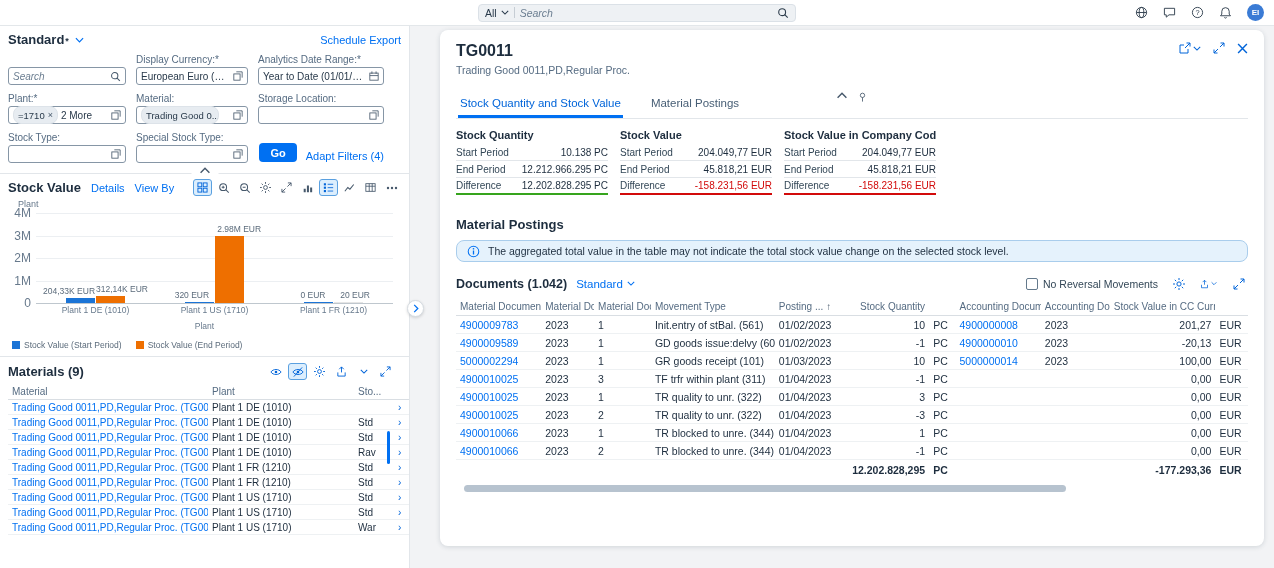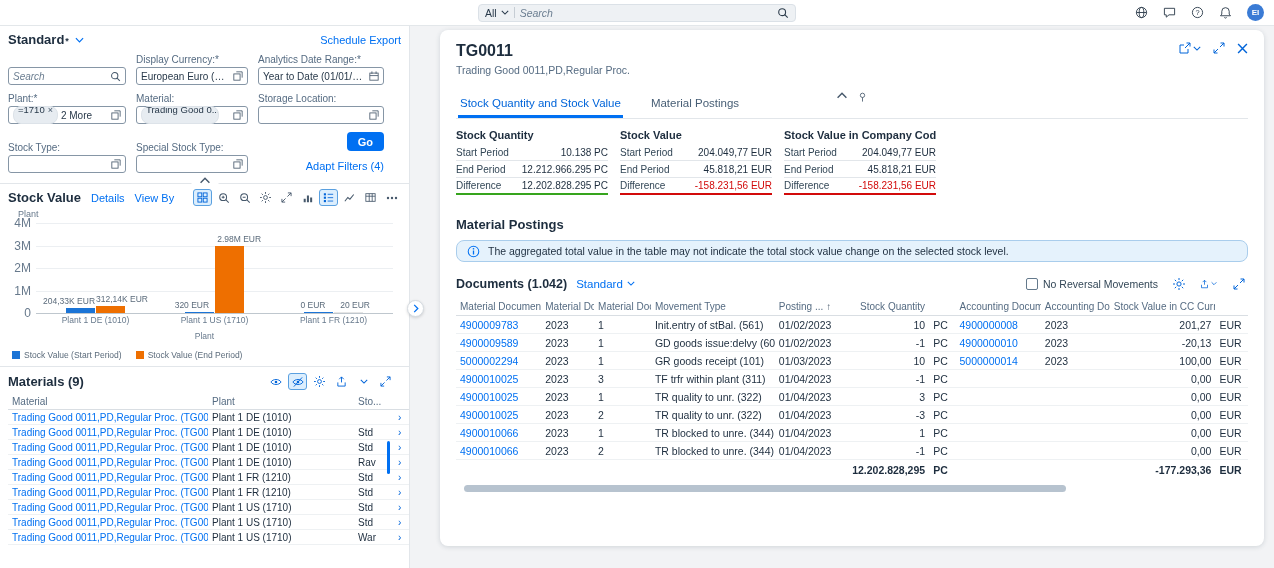--- a/index.html
+++ b/index.html
@@ -35,24 +35,24 @@
 .variant .chev{margin-left:5px;align-self:center;color:#0070f2}
 .sched{margin-left:auto;font-size:11px}
 .fgrid{display:grid;grid-template-columns:118px 112px 126px;gap:8px 10px}
 .fcell{display:flex;flex-direction:column;justify-content:flex-end;min-height:31px}
 .fcell label{font-size:10px;color:#556b82;margin-bottom:2px;white-space:nowrap;overflow:hidden}
 .field{height:18px;border:1px solid #8696a6;border-radius:3px;background:#fff;display:flex;align-items:center;gap:3px;padding:0 4px;color:#28394a}
 .field input{border:0;outline:0;background:none;flex:1;width:20px;font:inherit;font-size:10px;color:#28394a}
 .field input::placeholder{font-style:italic;color:#6a7d90}
 .fval{font-size:10px;flex:1;white-space:nowrap;overflow:hidden;text-overflow:ellipsis}
 .vh{margin-left:auto;flex:none;color:#46586b;cursor:pointer}
-.token{background:#e7ecf1;border:1px solid #dde3e9;border-radius:8px;font-size:9.5px;height:13px;padding:8px 4px;display:flex;align-items:flex-end;gap:3px;white-space:nowrap;overflow:hidden;max-width:78px}
+.token{background:#e7ecf1;border:1px solid #dde3e9;border-radius:8px;font-size:9.5px;height:13px;padding:8px 4px;display:flex;align-items:center;gap:3px;white-space:nowrap;overflow:hidden;max-width:78px}
 .token .x{font-size:9px;color:#46586b;cursor:pointer}
 .more{font-size:10px;white-space:nowrap}
-.action-cell{flex-direction:column;align-items:flex-end;justify-content:flex-end;gap:9px;padding-bottom:1px}
+.action-cell{flex-direction:row;align-items:flex-end;justify-content:flex-end;gap:9px;padding-bottom:1px}
 .go-btn{height:19px;padding:0 11px;background:#0070f2;border:0;border-radius:4px;color:#fff;font-size:11px;font-weight:600;cursor:pointer}
 .adapt{font-size:11px;white-space:nowrap}
 .fb-collapse{position:absolute;left:50%;bottom:-1px;transform:translateX(-50%);color:#46586b;cursor:pointer;background:#fff;padding:0 8px}
 
 
 .chart-sec{position:relative;padding:5px 8px 6px;border-bottom:1px solid #e2e6ea}
 .cs-head{display:flex;align-items:center;gap:10px}
 .cs-title{font-size:13px;font-weight:700}
 .cs-link{font-size:11px}
 .cs-tools{margin-left:auto;display:flex;align-items:center;gap:2px;color:#46586b}

